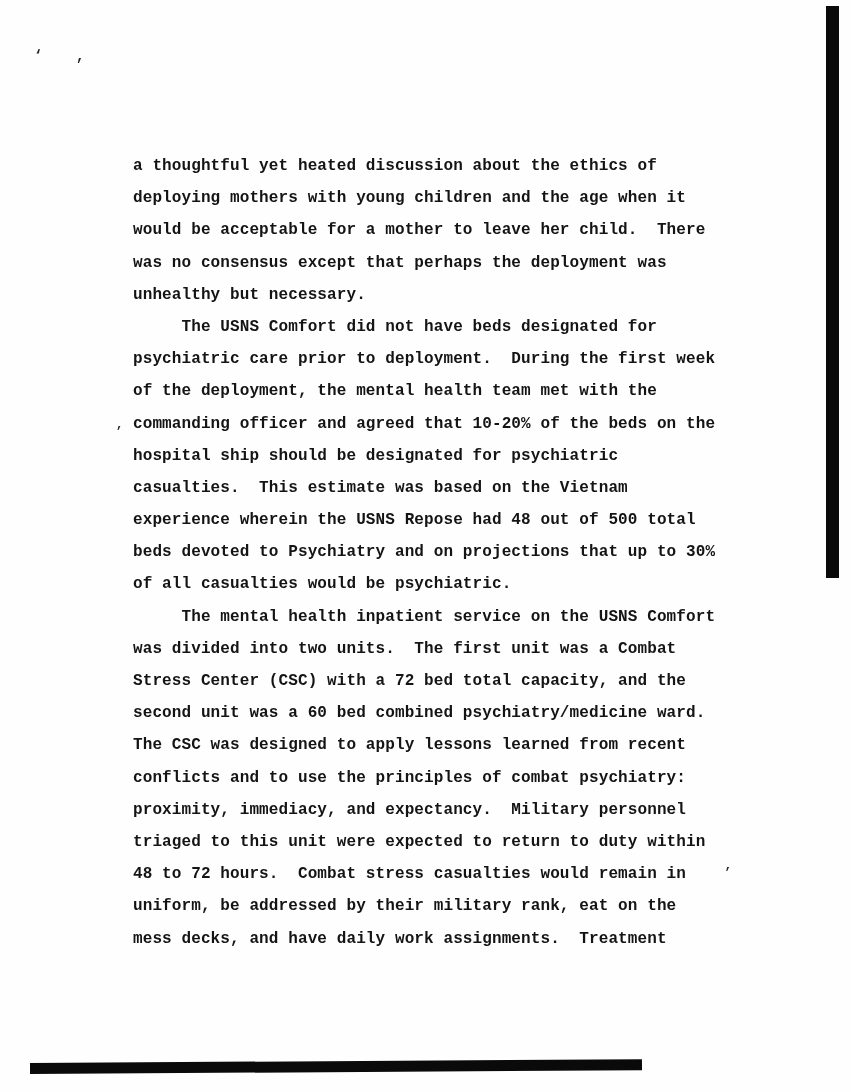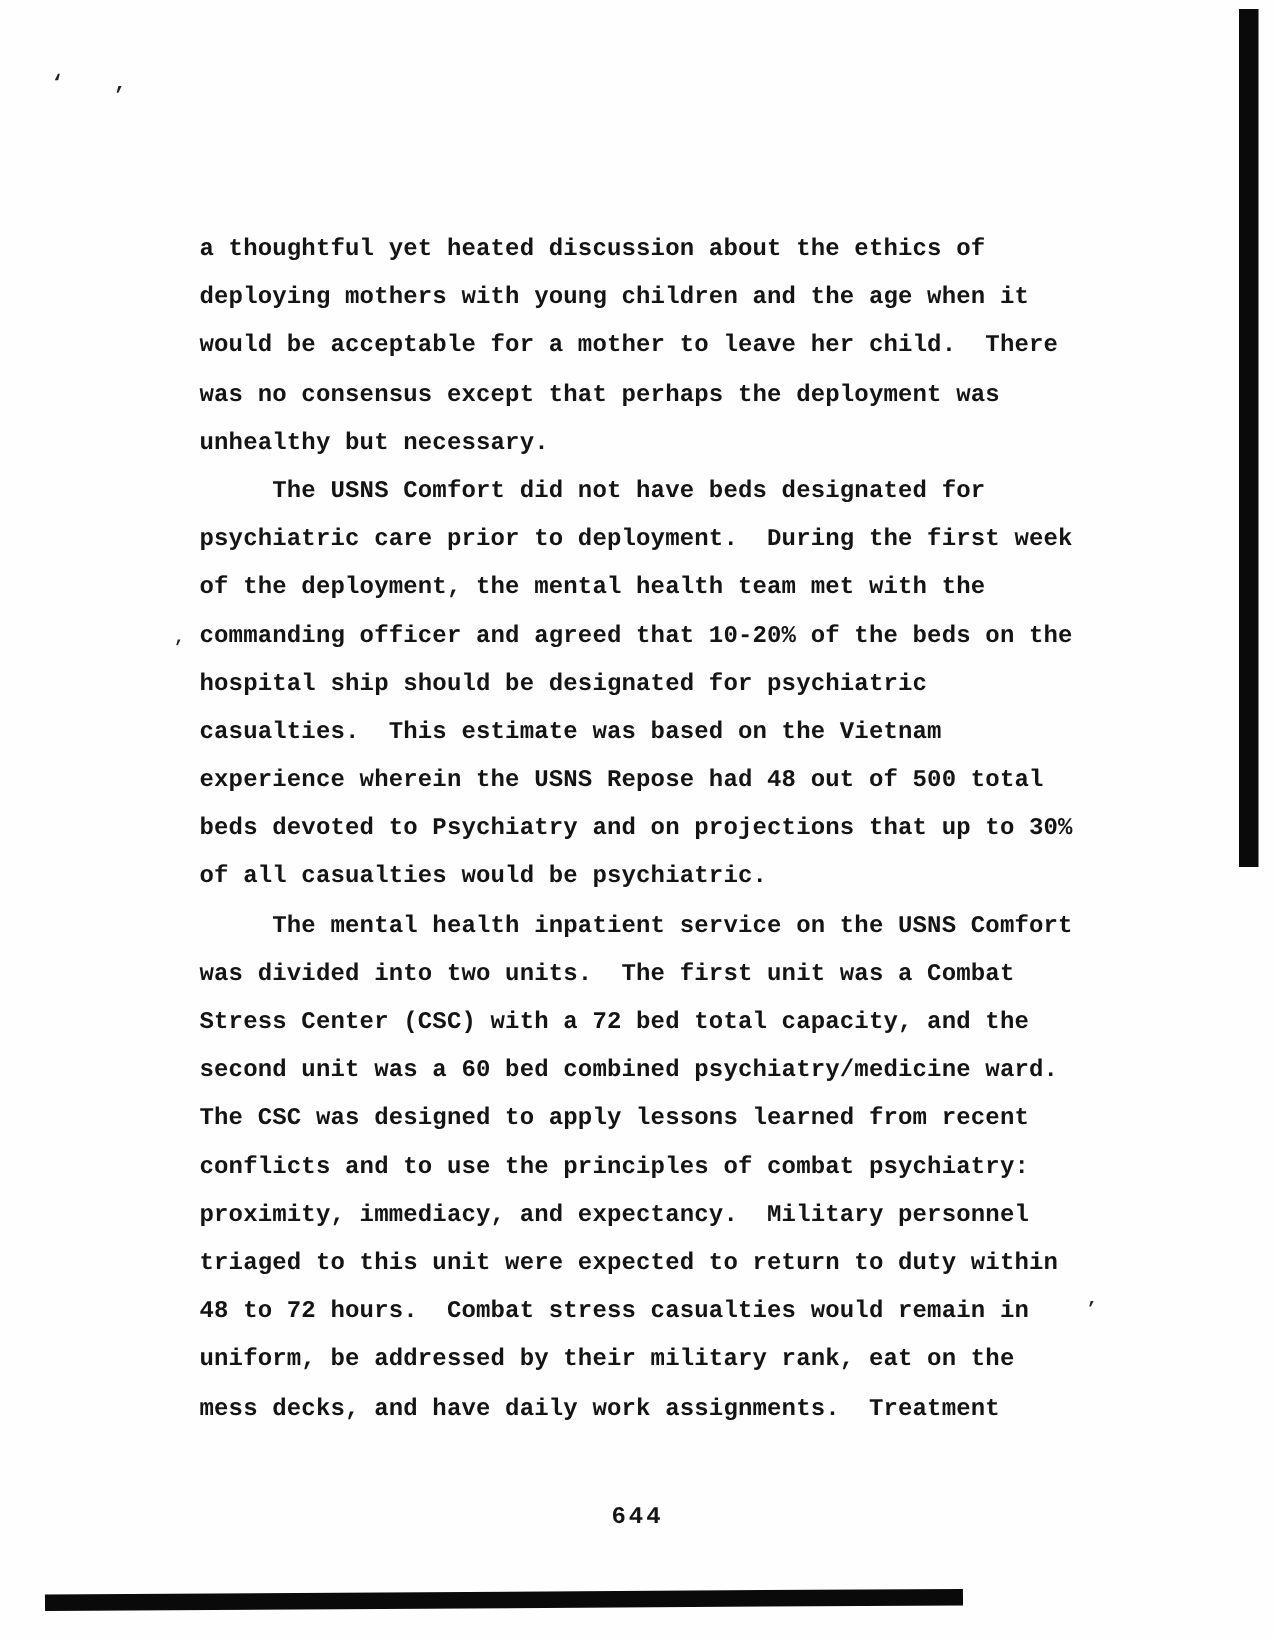--- a/index.html
+++ b/index.html
@@ -80,18 +80,17 @@
 
 <div class="page">
 
   <span class="artifact a1">‘</span>
   <span class="artifact a2">,</span>
   <span class="artifact a3">,</span>
   <span class="artifact a4">’</span>
 
   <div class="doc-text"><div class="line">a thoughtful yet heated discussion about the ethics of</div><div class="line">deploying mothers with young children and the age when it</div><div class="line">would be acceptable for a mother to leave her child.  There</div><div class="line">was no consensus except that perhaps the deployment was</div><div class="line">unhealthy but necessary.</div><div class="line">     The USNS Comfort did not have beds designated for</div><div class="line">psychiatric care prior to deployment.  During the first week</div><div class="line">of the deployment, the mental health team met with the</div><div class="line">commanding officer and agreed that 10-20% of the beds on the</div><div class="line">hospital ship should be designated for psychiatric</div><div class="line">casualties.  This estimate was based on the Vietnam</div><div class="line">experience wherein the USNS Repose had 48 out of 500 total</div><div class="line">beds devoted to Psychiatry and on projections that up to 30%</div><div class="line">of all casualties would be psychiatric.</div><div class="line">     The mental health inpatient service on the USNS Comfort</div><div class="line">was divided into two units.  The first unit was a Combat</div><div class="line">Stress Center (CSC) with a 72 bed total capacity, and the</div><div class="line">second unit was a 60 bed combined psychiatry/medicine ward.</div><div class="line">The CSC was designed to apply lessons learned from recent</div><div class="line">conflicts and to use the principles of combat psychiatry:</div><div class="line">proximity, immediacy, and expectancy.  Military personnel</div><div class="line">triaged to this unit were expected to return to duty within</div><div class="line">48 to 72 hours.  Combat stress casualties would remain in</div><div class="line">uniform, be addressed by their military rank, eat on the</div><div class="line">mess decks, and have daily work assignments.  Treatment</div></div>
 
-  <div class="page-number">644</div>
 
   <div class="scan-bar-right"></div>
   <div class="scan-bar-bottom"></div>
 
 </div>
 
 </body></html>

